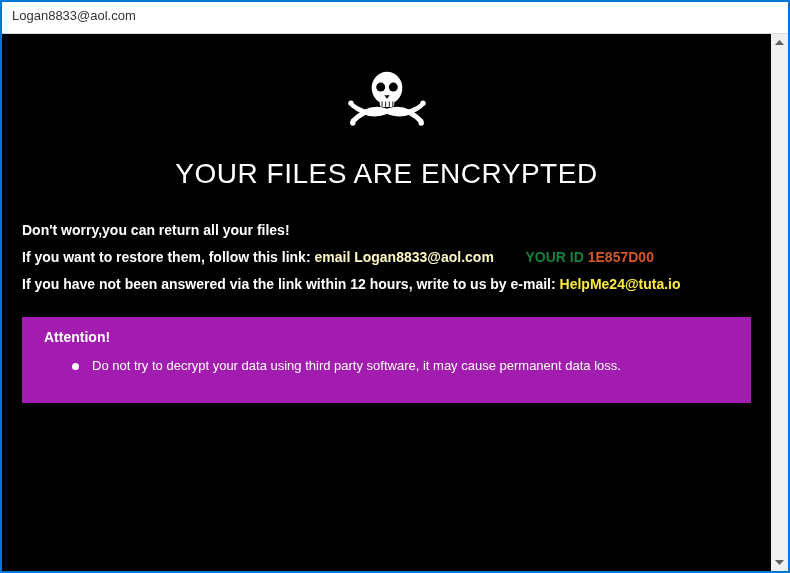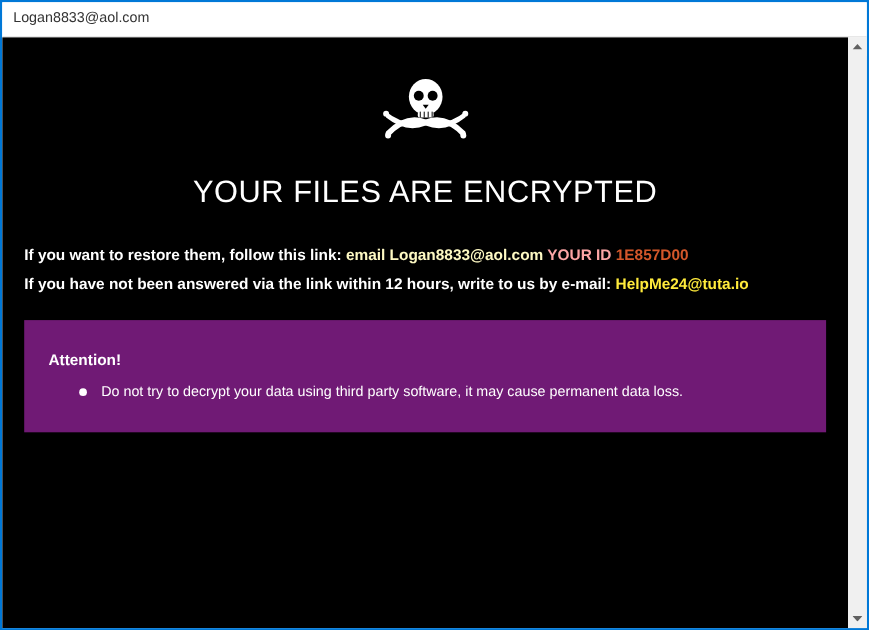--- a/index.html
+++ b/index.html
@@ -67,27 +67,27 @@
       letter-spacing: 0.5px;
     }
     .info-text {
       font-size: 14px;
       font-weight: bold;
       color: #fff;
       margin-bottom: 6px;
       line-height: 1.5;
     }
     .email-highlight { color: #fef9c3; }
-    .id-label { color: #fca5a5; }
+    .id-label { color: #15803d; padding-left: 28px; }
     .id-value { color: #d4572a; }
     .email2-highlight { color: #ffeb3b; }
     .attention-box {
-      background: #701a75;
+      background: #a21caf;
       margin-top: 22px;
-      padding: 28px 22px 22px 22px;
+      padding: 12px 22px 22px 22px;
     }
     .attention-title {
       color: #fff;
       font-weight: bold;
       font-size: 14px;
       margin-bottom: 10px;
     }
     .attention-list {
       list-style: none;
       padding-left: 28px;
@@ -170,20 +170,21 @@
           <path d="M 90 60 Q 70 40 50 48 Q 30 56 10 40 Q 8 42 10 46 Q 30 62 50 54 Q 70 46 88 66 Q 92 64 90 60 Z" fill="#fff"></path>
           <circle cx="10" cy="42" r="3" fill="#fff"></circle>
           <circle cx="90" cy="42" r="3" fill="#fff"></circle>
           <circle cx="12" cy="64" r="3" fill="#fff"></circle>
           <circle cx="88" cy="64" r="3" fill="#fff"></circle>
         </svg>
       </div>
 
       <h1 class="main-title">YOUR FILES ARE ENCRYPTED</h1>
 
+      <div class="info-text">Don't worry,you can return all your files!</div>
 
       <div class="info-text">
         <span>If you want to restore them, follow this link: </span><span class="email-highlight">email </span><span class="email-highlight">Logan8833@aol.com</span><span class="id-label">  YOUR ID </span><span class="id-value">1E857D00</span>
       </div>
 
       <div class="info-text">
         <span>If you have not been answered via the link within 12 hours, write to us by e-mail: </span><span class="email2-highlight">HelpMe24@tuta.io</span>
       </div>
 
       <div class="attention-box">

